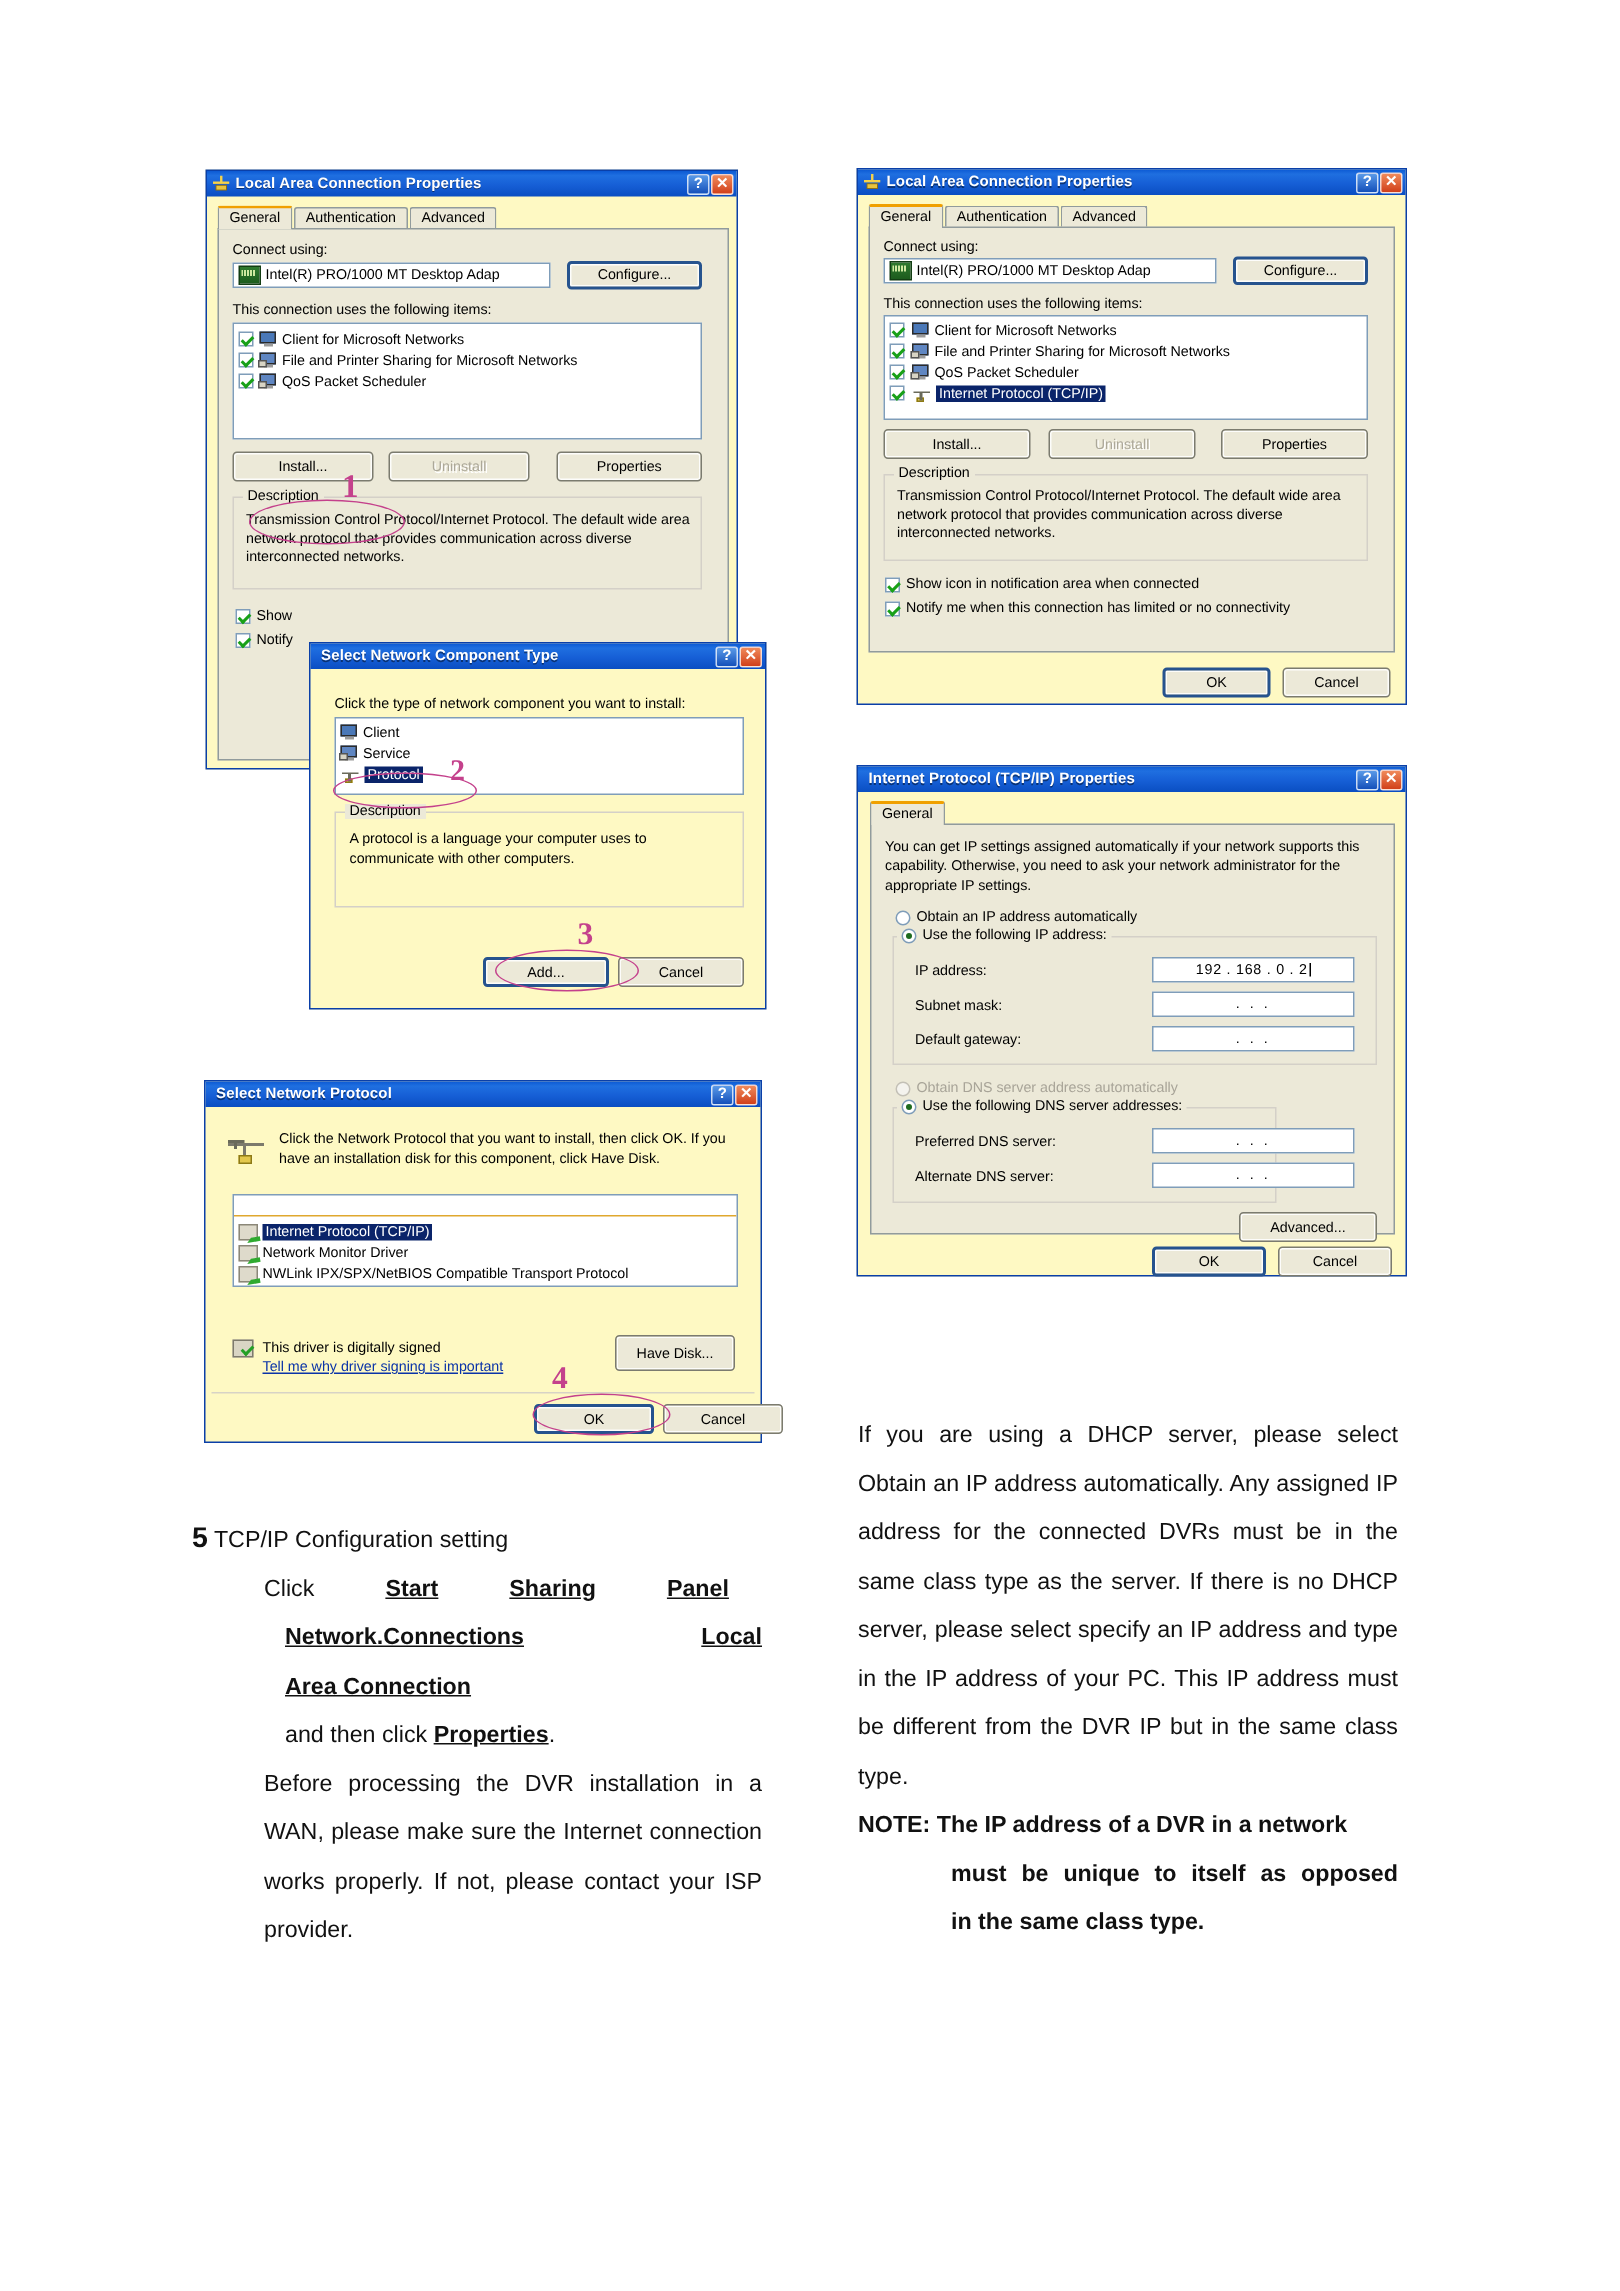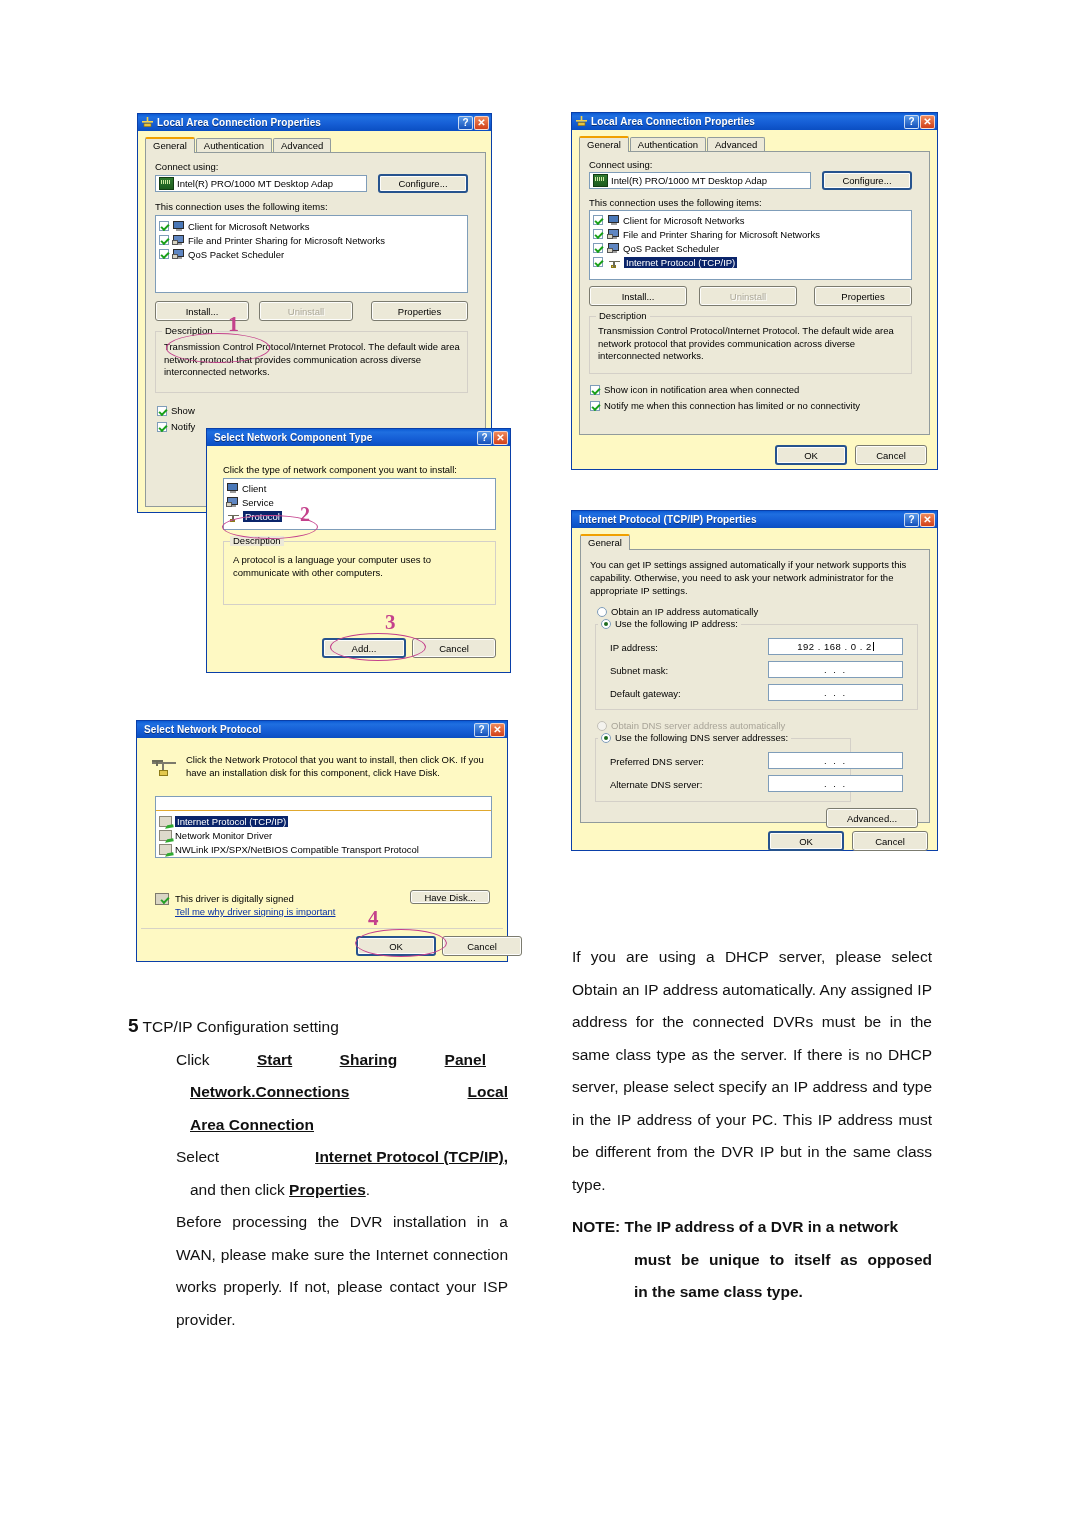--- a/index.html
+++ b/index.html
@@ -336,21 +336,21 @@
         </div>
         <div class="lrow">
           <span class="ico disk"></span>
           <span>NWLink IPX/SPX/NetBIOS Compatible Transport Protocol</span>
         </div>
       </div>
 
       <div class="sign-ico" style="left:18px;top:155px;"></div>
       <div class="lbl" style="left:38px;top:155px;">This driver is digitally signed</div>
       <div class="lbl link" style="left:38px;top:168px;">Tell me why driver signing is important</div>
-      <div class="xbtn" style="left:273px;top:152px;width:80px;height:14px;">Have Disk...</div>
+      <div class="xbtn" style="left:273px;top:152px;width:80px;height:24px;">Have Disk...</div>
 
       <div style="position:absolute;left:4px;right:4px;top:190px;height:1px;background:#d7d3c6;"></div>
       <div class="xbtn def" style="left:219px;top:198px;width:80px;height:20px;">OK</div>
       <div class="xbtn" style="left:305px;top:198px;width:80px;height:20px;">Cancel</div>
     </div>
   </div>
 
   <div class="anno-ell" style="left:355px;top:929px;width:92px;height:28px;"></div>
   <div class="anno-num" style="left:368px;top:908px;font-size:21px;">4</div>
 
@@ -520,34 +520,30 @@
         <span class="b u">Sharing</span>
         <span class="b u" style="padding-right:22px;">Panel</span>
       </div>
       <div class="spread" style="padding-left:14px;">
         <span class="b u">Network.Connections</span>
         <span class="b u">Local</span>
       </div>
       <div style="padding-left:14px;">
         <span class="b u">Area Connection</span>
       </div>
-      <div class="spread">
-        <span>Select</span>
-        <span><span class="b u">Internet Protocol (TCP/IP)</span><span class="b">,</span></span>
-      </div>
       <div style="padding-left:14px;">
         <span>and then click </span><span class="b u">Properties</span><span>.</span>
       </div>
       <div class="just" style="margin-left:-48px;padding-left:48px;width:332px;">Before processing the DVR installation in a WAN, please make sure the Internet connection works properly. If not, please contact your ISP provider.</div>
     </div>
   </div>
 
   <div class="col" style="left:572px;top:941px;width:360px;">
     <div class="just" style="width:360px;">If you are using a DHCP server, please select Obtain an IP address automatically. Any assigned IP address for the connected DVRs must be in the same class type as the server. If there is no DHCP server, please select specify an IP address and type in the IP address of your PC. This IP address must be different from the DVR IP but in the same class type.</div>
-    <div style="margin-top:10px;">
+    <div style="margin-top:0;">
       <div class="b">
         <span>NOTE:</span>
         <span>The IP address of a DVR in a network</span>
       </div>
       <div class="b spread" style="padding-left:62px;width:298px;">
         <span style="width:100%;display:inline-block;text-align:justify;text-align-last:justify;">must be unique to itself as opposed</span>
       </div>
       <div class="b" style="padding-left:62px;">
         <span>in the same class type.</span>
       </div>

